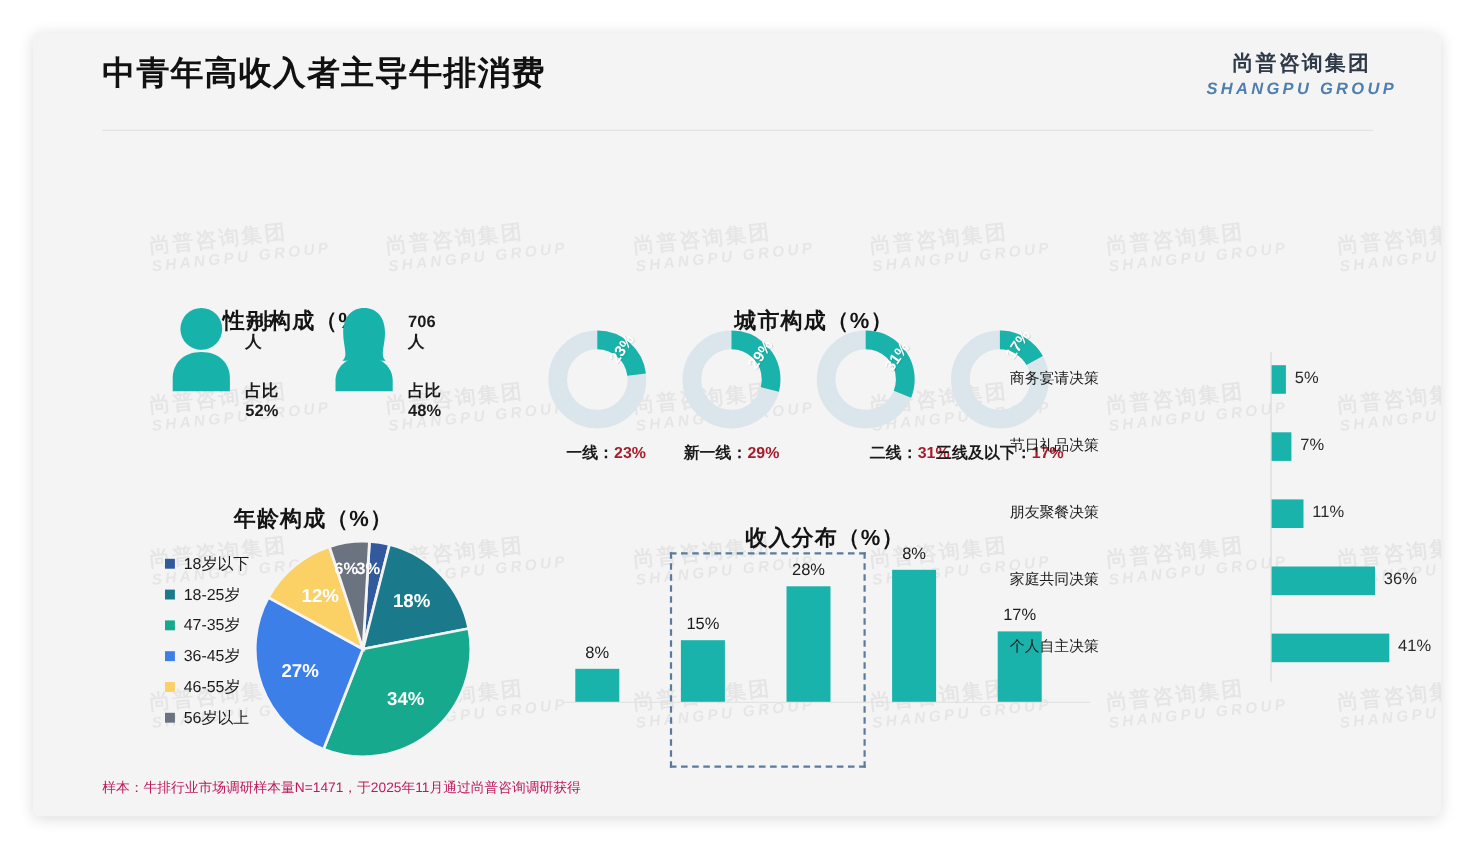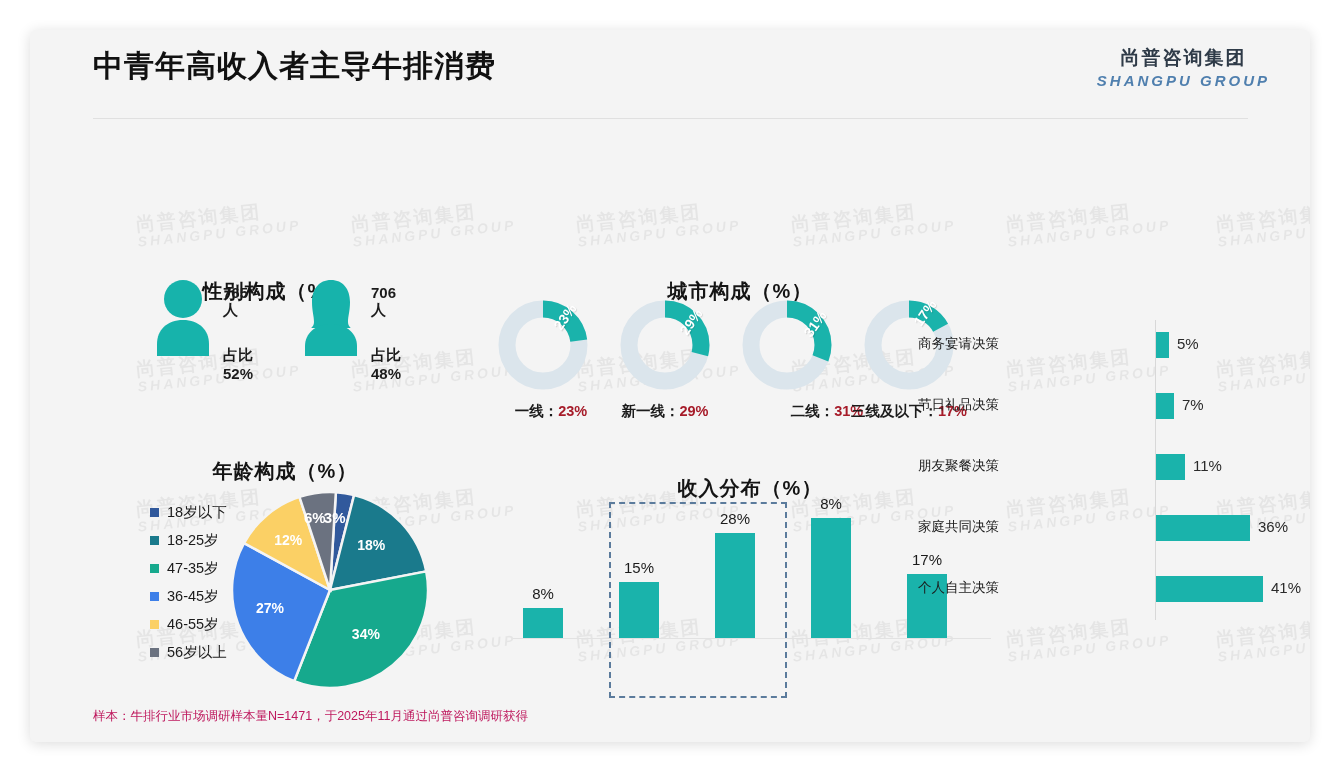--- a/index.html
+++ b/index.html
@@ -57,21 +57,21 @@
   }
   .city-cap{position:absolute;top:132px;font-size:14.5px;font-weight:700;color:#1b1b1b;white-space:nowrap;}
   .city-cap b{color:#a61b29;}
   
   .age-wrap{position:absolute;left:80px;top:400px;width:350px;height:265px;}
   .legend{position:absolute;left:40px;top:68px;}
   .lg{display:flex;align-items:center;height:28px;}
   .lg .sq{width:9px;height:9px;margin-right:8px;flex:0 0 auto;}
   .lg .tx{font-size:14.5px;color:#1b1b1b;}
   .pie{position:absolute;left:120px;top:60px;width:200px;height:200px;}
-  .pie .plbl{position:absolute;color:#fff;font-size:14px;font-weight:700;white-space:nowrap;}
+  .pie .plbl{position:absolute;color:#fff;font-size:17px;font-weight:700;white-space:nowrap;}
   .pie .plbl.sm{font-size:15px;}
   
   .inc-wrap{position:absolute;left:455px;top:430px;width:530px;height:240px;}
   .inc-axis{position:absolute;left:28px;top:178px;width:478px;height:1px;background:#e2e2e2;}
   .inc-col{position:absolute;bottom:62px;width:96px;}
   .inc-bar{position:absolute;bottom:0;left:28px;width:40px;background:#1ab3ab;}
   .inc-val{position:absolute;left:0;width:96px;text-align:center;font-size:15px;color:#1b1b1b;}
   .inc-box{position:absolute;left:124px;top:42px;width:174px;height:192px;border:2px dashed #5b7b9c;}
   
   .dec-wrap{position:absolute;left:975px;top:240px;width:300px;height:360px;}

